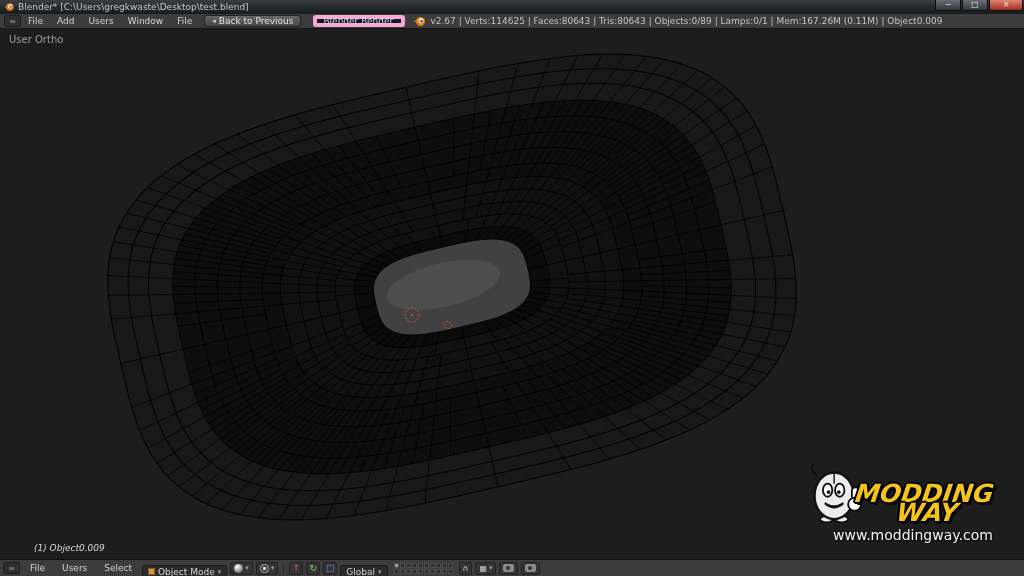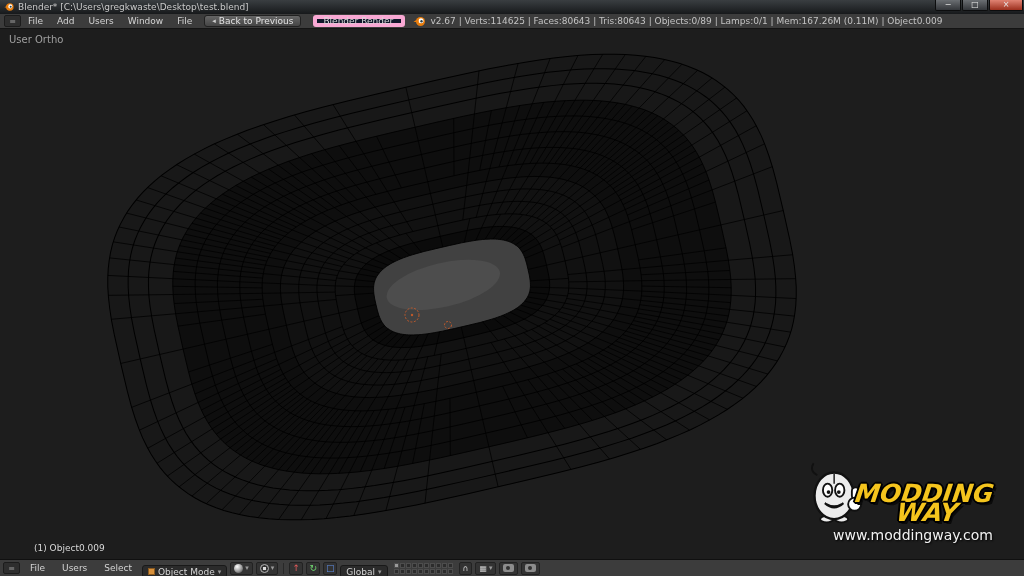--- a/index.html
+++ b/index.html
@@ -30,21 +30,21 @@
   .backbtn .bicon{font-size:7px;color:#cfcfcf;}
   .engine{margin-left:12px;width:92px;height:12px;display:flex;align-items:center;padding:0 6px;
     background:#0f172a;border:4px solid #f9a8d4;border-radius:3px;color:#d8d8d8;}
   .blogo{margin:0 4px 0 8px;display:flex;align-items:center;}
   .stats{color:#c3c3c3;}
 
   
   .viewport{position:absolute;top:29px;bottom:17px;left:0;right:0;background:#1d1d1d;overflow:hidden;}
   .viewport svg.scene{position:absolute;left:0;top:0;}
   .vlabel{position:absolute;top:5px;left:9px;font-size:10px;color:#9f9f9f;}
-  .slabel{position:absolute;bottom:6px;left:34px;font-size:9px;color:#d8d8d8;}
+  .slabel{position:absolute;bottom:6px;left:34px;font-size:9px;color:#d8d8d8;font-style:italic;}
 
   
   .wm{position:absolute;right:6px;bottom:16px;width:210px;z-index:4;}
   .wm-row{display:flex;align-items:flex-end;}
   .wm-text{transform:skewX(-8deg);line-height:.88;margin-left:-10px;}
   .wm-l1,.wm-l2{font-size:25px;font-weight:bold;font-style:italic;color:#f4c41d;letter-spacing:0;
     text-shadow:-2px 0 #000,2px 0 #000,0 -2px #000,0 2px #000,-1px -1px #000,
       1px 1px #000,1px -1px #000,-1px 1px #000,3px 3px 0 #0a0a0a;}
   .wm-l2{margin-left:44px;margin-top:-3px;}
   .wm-url{font-size:14px;color:#f2f2f2;text-align:center;margin-top:3px;text-shadow:1px 1px 2px #000;}

